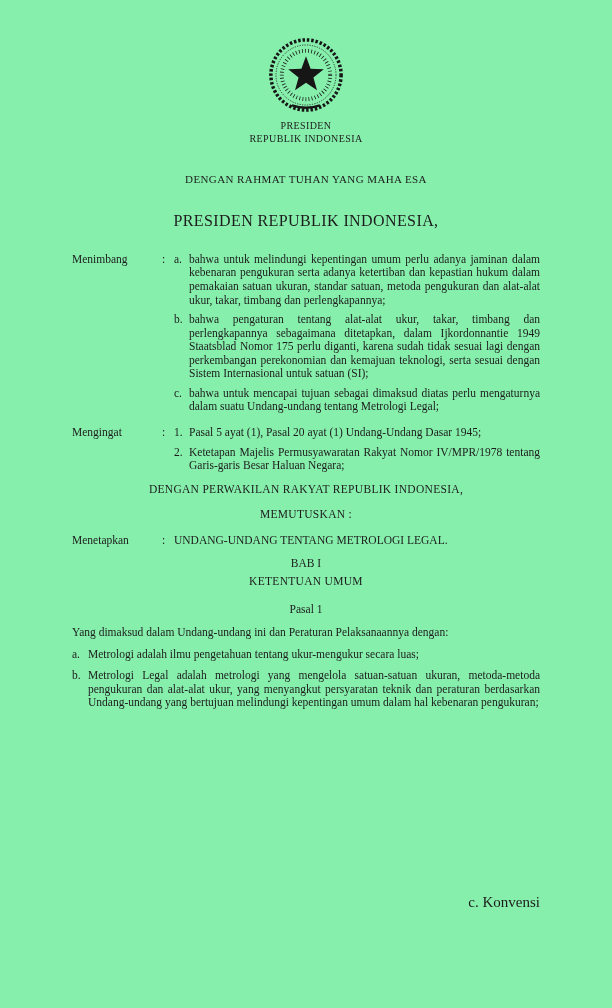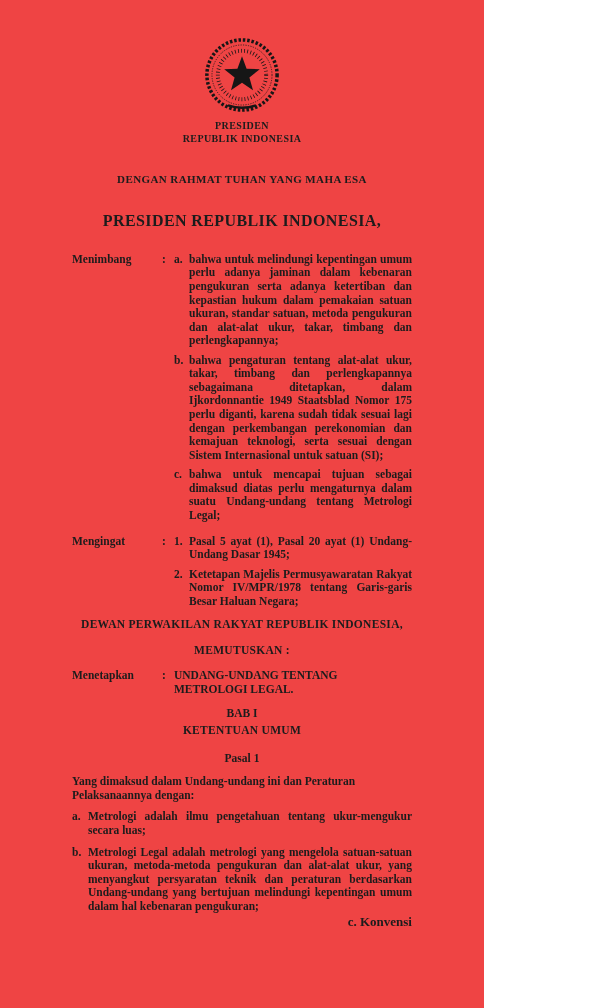--- a/index.html
+++ b/index.html
@@ -1,28 +1,27 @@
 <!DOCTYPE html>
 <html><head>
 <meta charset="utf-8">
 <style>
   html, body { margin: 0; padding: 0; background: #ffffff; }
   .page {
     position: relative;
-    width: 484px;
+    width: 612px;
     height: 1008px;
-    background: #ef4444;
+    background: #86efac;
     color: #1c1c1c;
     font-family: "Liberation Serif", serif;
     font-size: 11.5px;
     line-height: 1.18;
     overflow: hidden;
     box-sizing: border-box;
     padding: 36px 72px 0 72px;
-    font-weight: bold;
   }
   .seal-wrap { display: flex; justify-content: center; margin-bottom: 6px; }
   .letterhead { text-align: center; font-size: 10px; line-height: 1.25; letter-spacing: 0.4px; }
   .title-block { text-align: center; margin-top: 44px; }
   .title-line { font-size: 12px; letter-spacing: 0.5px; margin-bottom: 6px; }
   .grace { text-align: center; margin-top: 28px; font-size: 11px; letter-spacing: 0.4px; }
   .president-line { text-align: center; margin-top: 26px; font-size: 16px; letter-spacing: 0.4px; }
 
   .kv-row {
     display: grid;
@@ -53,22 +52,22 @@
 
   .intro { margin-top: 10px; text-align: left; }
 
   .body-item { display: flex; margin-top: 8px; }
   .body-item .marker { flex: 0 0 16px; }
   .body-item .marked-text { flex: 1; text-align: justify; }
 
   .catchword {
     position: absolute;
     right: 72px;
-    top: 914px;
-    font-size: 13px;
+    top: 894px;
+    font-size: 15px;
   }
 </style>
 </head>
 <body>
 
 <div class="page">
 
   <div class="seal-wrap">
     <svg width="78" height="78" viewBox="0 0 100 100" aria-hidden="true">
       <g fill="none" stroke="#161616">
@@ -117,21 +116,21 @@
         <span class="marker num">1.</span>
         <span class="marked-text">Pasal 5 ayat (1), Pasal 20 ayat (1) Undang-Undang Dasar 1945;</span>
       </div>
       <div class="marked-item">
         <span class="marker num">2.</span>
         <span class="marked-text">Ketetapan Majelis Permusyawaratan Rakyat Nomor IV/MPR/1978 tentang Garis-garis Besar Haluan Negara;</span>
       </div>
     </div>
   </div>
 
-  <div class="agreement-2">DEWAN PERWAKILAN RAKYAT REPUBLIK INDONESIA,</div>
+  <div class="agreement-2">DENGAN PERWAKILAN RAKYAT REPUBLIK INDONESIA,</div>
   <div class="agreement-3">MEMUTUSKAN :</div>
 
   <div class="kv-row menetapkan-row" style="margin-top:12px">
     <div class="kv-label">Menetapkan</div>
     <div class="kv-colon">:</div>
     <div class="kv-items">UNDANG-UNDANG TENTANG METROLOGI LEGAL.</div>
   </div>
 
   <div class="bab">BAB I</div>
   <div class="bab-title">KETENTUAN UMUM</div>

